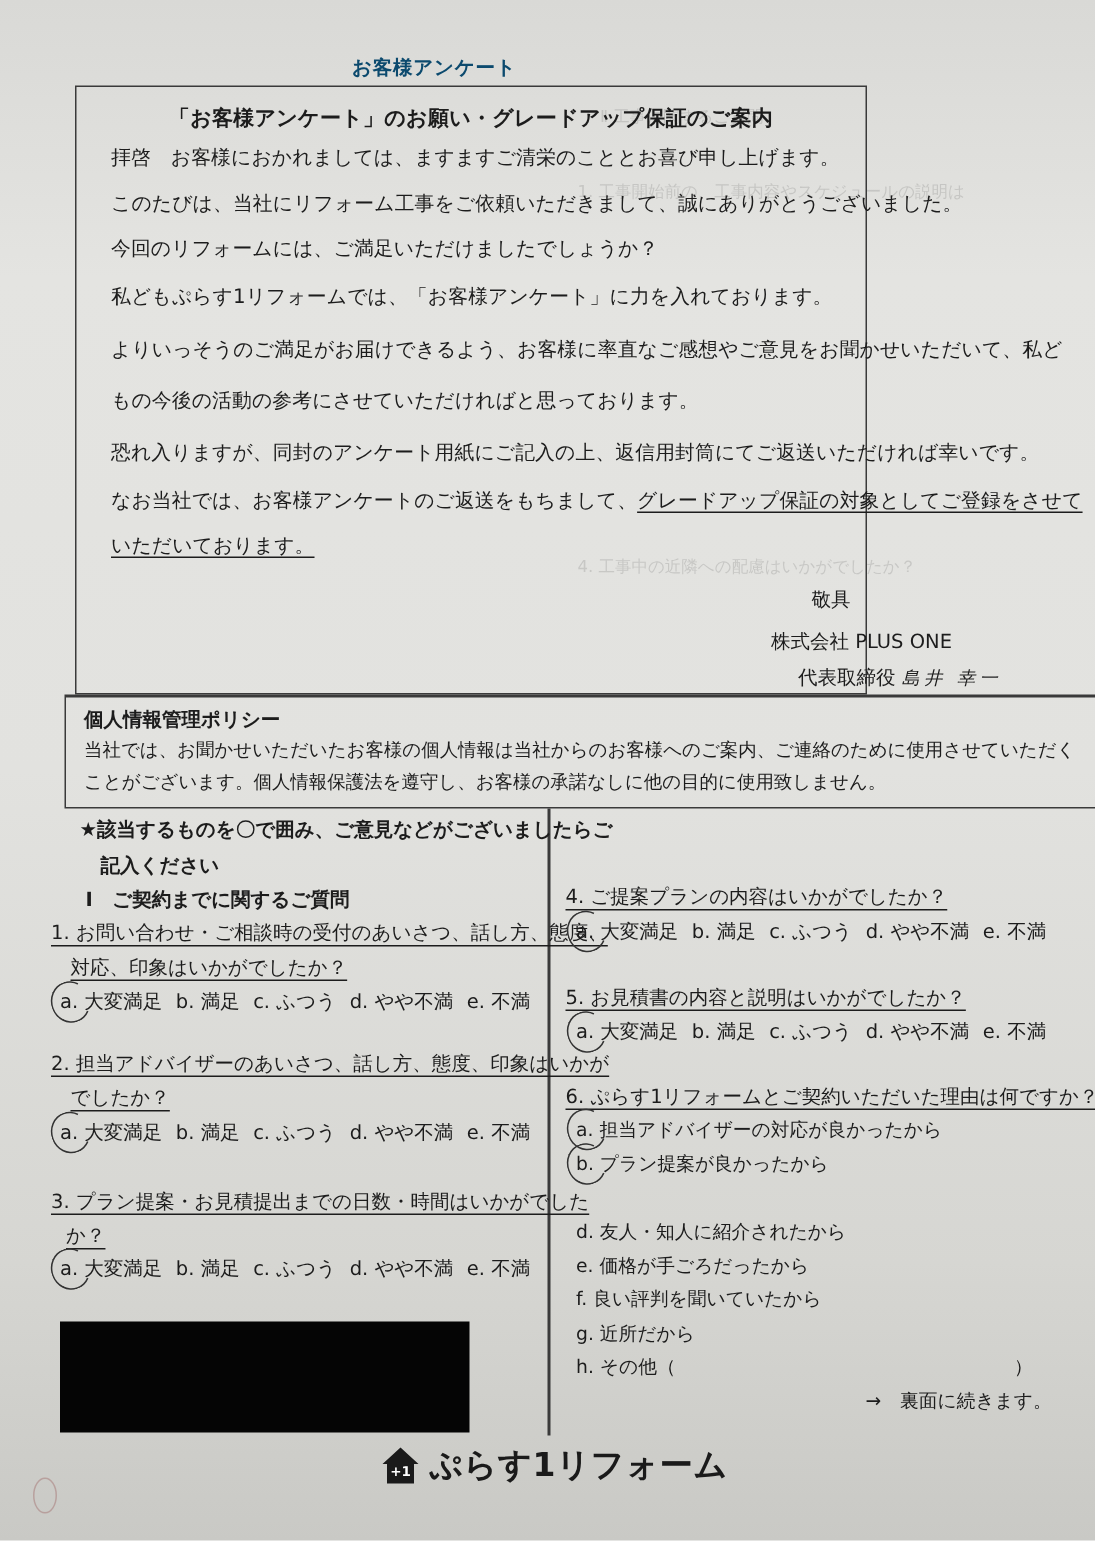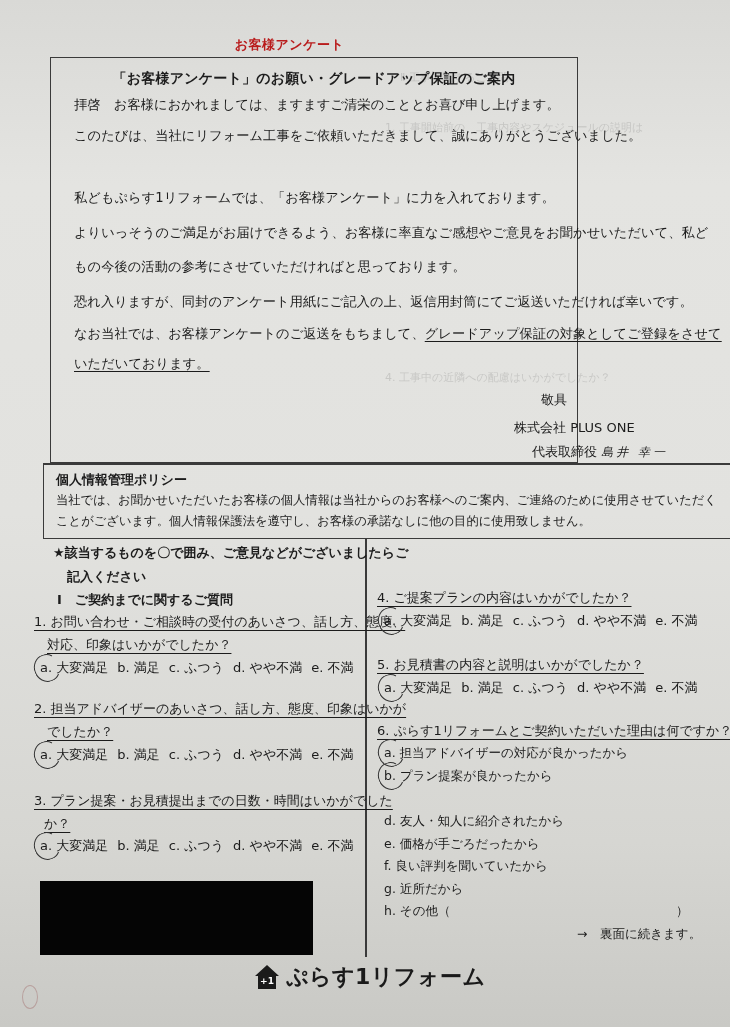--- a/index.html
+++ b/index.html
@@ -8,21 +8,21 @@
     background: linear-gradient(180deg, #d9d9d6 0%, #e4e4e1 18%, #e2e2df 50%, #d6d6d2 82%, #c9c9c5 100%);
     font-family: "DejaVu Sans", "Liberation Sans", sans-serif;
     color: #1c1c1c;
     position: relative;
   }
   .page {
     position: absolute; left: 0; top: 0; width: 730px; height: 1027px;
   }
   .doc-title {
     position: absolute; top: 36px; left: 0; width: 579px; text-align: center;
-    font-size: 13px; font-weight: bold; letter-spacing: 0.5px; color: #b91c1c;
+    font-size: 13px; font-weight: bold; letter-spacing: 0.5px; color: #0c4a6e;
   }
   .main-box {
     position: absolute; left: 50px; top: 57px; width: 528px; height: 406px;
     border: 1.5px solid #3a3a3a;
   }
   .main-heading {
     position: absolute; top: 12px; left: 0; width: 100%; text-align: center;
     font-size: 14px; font-weight: bold; letter-spacing: 0.2px;
   }
   .para {
@@ -72,20 +72,21 @@
   <div class="faint" style="left:400px;top:70px;">Ⅱ 工事に関するご質問</div>
   <div class="faint" style="left:385px;top:120px;">1. 工事開始前の、工事内容やスケジュールの説明は</div>
   <div class="faint" style="left:385px;top:370px;">4. 工事中の近隣への配慮はいかがでしたか？</div>
 
   <div class="doc-title">お客様アンケート</div>
 
   <div class="main-box">
     <div class="main-heading">「お客様アンケート」のお願い・グレードアップ保証のご案内</div>
     <div class="para" style="top:38px;">拝啓　お客様におかれましては、ますますご清栄のこととお喜び申し上げます。</div>
     <div class="para" style="top:69px;">このたびは、当社にリフォーム工事をご依頼いただきまして、誠にありがとうございました。</div>
+    <div class="para" style="top:99px;">今回のリフォームには、ご満足いただけましたでしょうか？</div>
     <div class="para" style="top:131px;">私どもぷらす1リフォームでは、「お客様アンケート」に力を入れております。</div>
     <div class="para" style="top:166px;">よりいっそうのご満足がお届けできるよう、お客様に率直なご感想やご意見をお聞かせいただいて、私ど</div>
     <div class="para" style="top:200px;">もの今後の活動の参考にさせていただければと思っております。</div>
     <div class="para" style="top:235px;">恐れ入りますが、同封のアンケート用紙にご記入の上、返信用封筒にてご返送いただければ幸いです。</div>
     <div class="para" style="top:267px;">
       <span>なお当社では、お客様アンケートのご返送をもちまして、</span><u>グレードアップ保証の対象としてご登録をさせて</u>
     </div>
     <div class="para" style="top:297px;">
       <u>いただいております。</u>
     </div>

